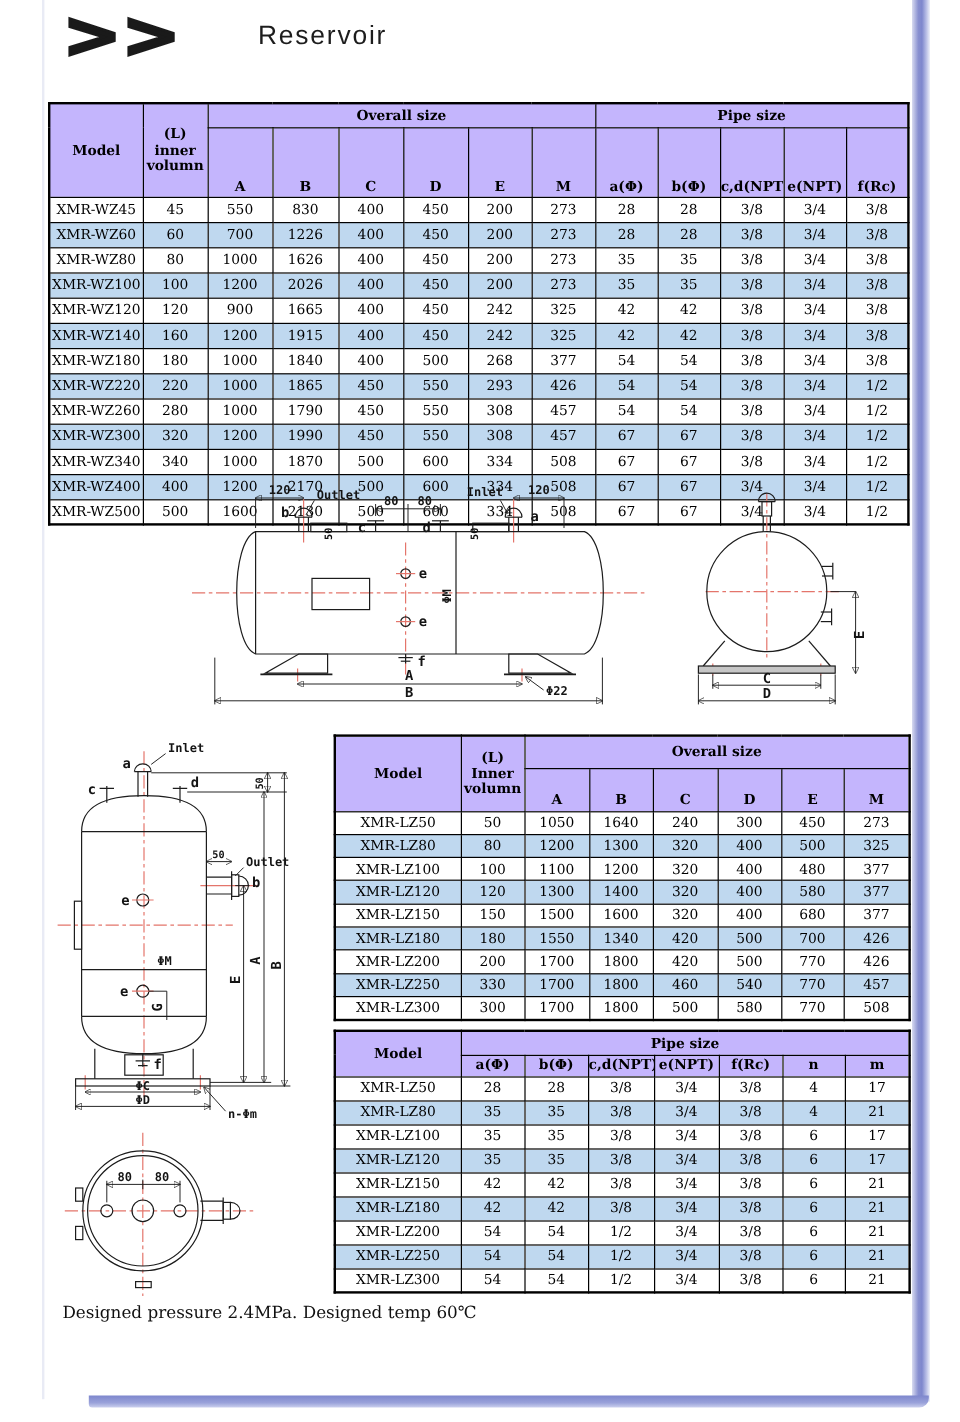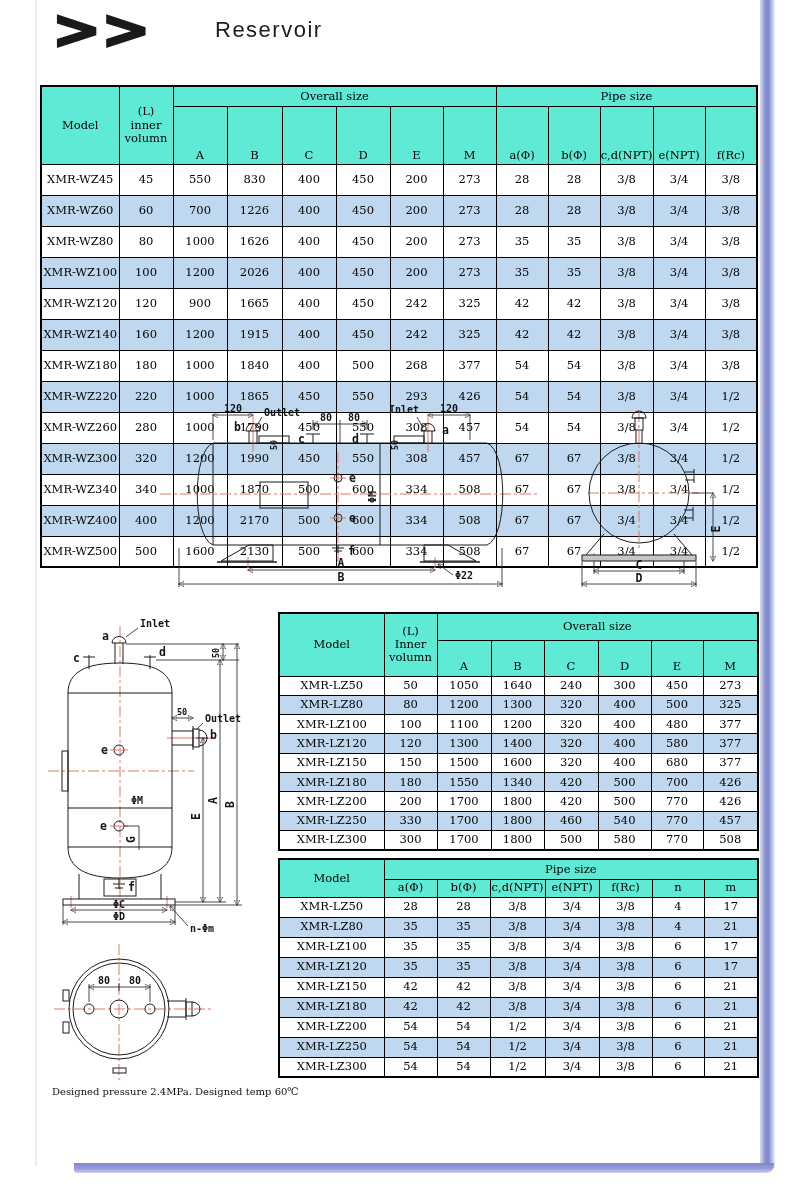--- a/index.html
+++ b/index.html
@@ -14,29 +14,29 @@
       border-radius:0 0 8px 3px;}
   
   .logo{position:absolute;left:52px;top:4px;}
   .title{position:absolute;left:174px;top:17px;font-family:"Liberation Sans",sans-serif;
       font-size:22px;letter-spacing:1.5px;color:#1d1d1d;margin-left:41px;}
   
   table.spec{position:absolute;border-collapse:collapse;table-layout:fixed;background:#fff;
       border:2px solid #000;}
   table.spec th,table.spec td{border:1px solid #000;text-align:center;vertical-align:middle;
       font-weight:normal;padding:0;overflow:hidden;font-size:11.5px;line-height:1.15;}
-  table.spec thead th{background:#5eead4;}
+  table.spec thead th{background:#c4b5fd;font-weight:bold;}
   table.spec tbody td{background:#fff;}
   table.spec tbody tr.alt td{background:#bfd8ef;}
   .prelines{white-space:pre-line;}
   #wzTable{left:40px;top:85px;width:718px;}
   #wzTable tr.h1{height:20px;}
   #wzTable tr.h2{height:58px;}
   #wzTable tr.h2 th{vertical-align:bottom;padding-bottom:1px;}
-  #wzTable tbody tr{height:31px;}
+  #wzTable tbody tr{height:21px;}
   #lzOverall{left:278px;top:612px;width:479px;}
   #lzOverall tr.h1{height:27px;}
   #lzOverall tr.h2{height:36px;}
   #lzOverall tr.h2 th{vertical-align:bottom;padding-bottom:2px;}
   #lzOverall tbody tr{height:19.3px;}
   #lzPipe{left:278px;top:858px;width:479px;}
   #lzPipe tr.h1{height:20px;}
   #lzPipe tr.h2{height:18px;}
   #lzPipe tbody tr{height:20px;}
   
@@ -44,21 +44,21 @@
   .drw path,.drw line,.drw rect,.drw circle,.drw polygon{fill:none;stroke:#1c1c1c;stroke-width:1;}
   .drw .thin{stroke-width:0.8;}
   .drw .red{stroke:#e4756b;stroke-width:1;}
   .drw .reddash{stroke:#e4756b;stroke-dasharray:11 3 3 3;stroke-width:1;}
   .drw .grayfill{fill:#c6c6c6;}
   .drw text{font-family:"DejaVu Sans Mono",monospace;font-weight:bold;fill:#141414;stroke:none;}
   .drw .dim{font-size:10px;}
   .drw .dims{font-size:8.5px;}
   .drw .lt{font-size:11.5px;}
   
-  .notes{position:absolute;left:52px;top:1086px;font-size:10px;color:#101010;}
+  .notes{position:absolute;left:52px;top:1086px;font-size:14px;color:#101010;}
   .notes div{height:27px;}
 </style>
 </head>
 <body>
 
 <div class="page">
 
   <div class="edge-left"></div>
   <div class="edge-right"></div>
   <div class="edge-bottom"></div>

